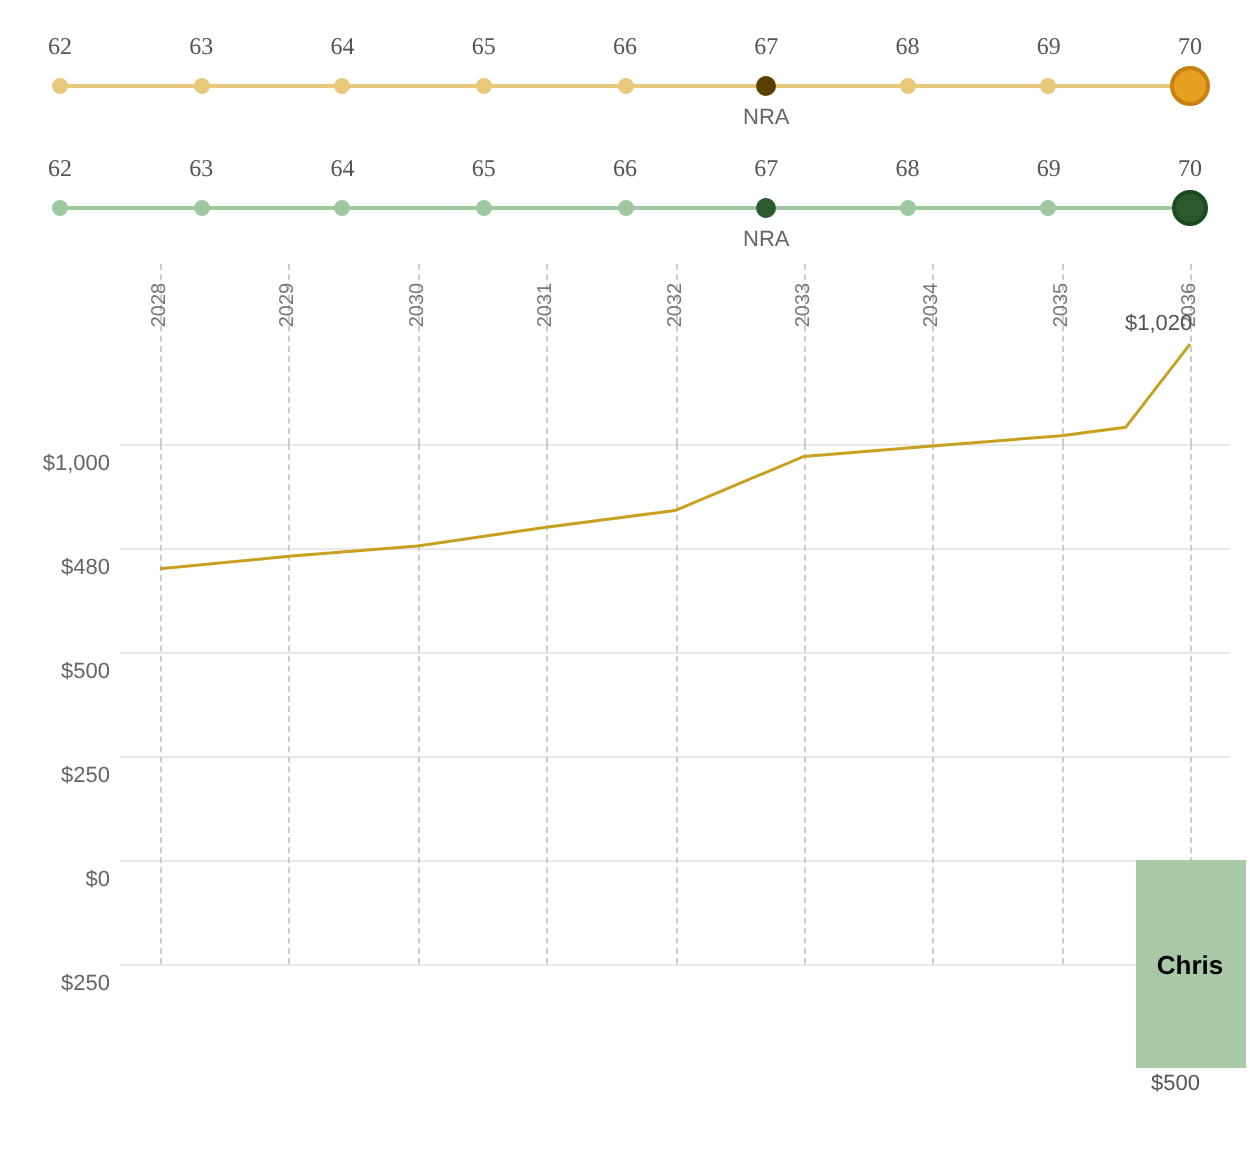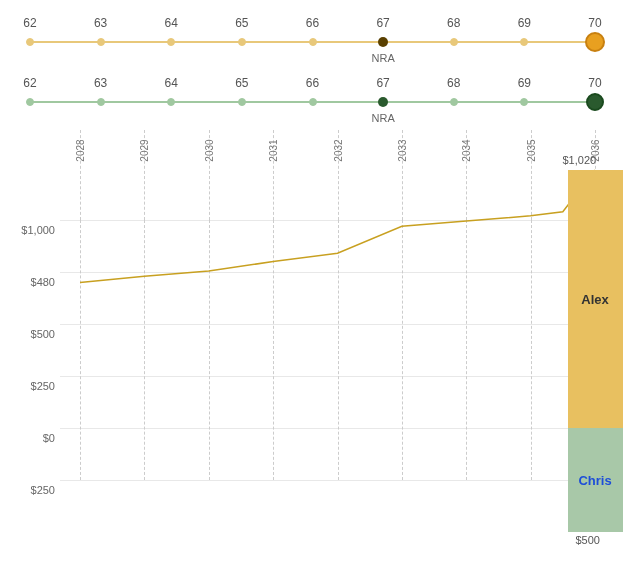--- a/index.html
+++ b/index.html
@@ -23,20 +23,21 @@
     }
     .name-alex { color: #e8a020; font-weight: bold; }
     .name-chris { color: #4a7c4e; font-weight: bold; }
     .slider-ages {
       display: flex;
       justify-content: space-between;
       padding: 0 0px;
       margin-bottom: 2px;
       font-size: 12px;
       color: #555;
+      font-family: Liberation Serif, serif;
     }
     .age-label {
       width: 40px;
       text-align: center;
     }
     .track-container {
       position: relative;
       height: 20px;
       margin: 0 0px;
     }
@@ -265,19 +266,18 @@
         <div style="position: absolute; left: 148.75px; top: 0px; bottom: 0px; width: 1px; border-left: 1px dashed rgb(204, 204, 204);"></div>
         <div style="position: absolute; left: 213.125px; top: 0px; bottom: 0px; width: 1px; border-left: 1px dashed rgb(204, 204, 204);"></div>
         <div style="position: absolute; left: 277.5px; top: 0px; bottom: 0px; width: 1px; border-left: 1px dashed rgb(204, 204, 204);"></div>
         <div style="position: absolute; left: 341.875px; top: 0px; bottom: 0px; width: 1px; border-left: 1px dashed rgb(204, 204, 204);"></div>
         <div style="position: absolute; left: 406.25px; top: 0px; bottom: 0px; width: 1px; border-left: 1px dashed rgb(204, 204, 204);"></div>
         <div style="position: absolute; left: 470.625px; top: 0px; bottom: 0px; width: 1px; border-left: 1px dashed rgb(204, 204, 204);"></div>
         <div style="position: absolute; left: 535px; top: 0px; bottom: 0px; width: 1px; border-left: 1px dashed rgb(204, 204, 204);"></div>
         <svg style="position: absolute; top: 0px; left: 0px; width: 100%; height: 100%; overflow: visible;">
           <path d="M 20 62.39999999999998 L 84.375 56.16 L 148.75 50.96000000000001 L 213.125 41.599999999999994 L 277.5 33.28 L 341.875 6.239999999999981 L 406.25 1.039999999999992 L 470.625 -4.159999999999997 L 502.8125 -8.319999999999993 L 535 -49.920000000000016" stroke="#c8a020" stroke-width="1.5" fill="none"></path>
         </svg>
-        <div style="position: absolute; left: 507.5px; top: -49.92px; width: 55px; height: 257.92px; background: rgb(232, 192, 96); display: flex; align-items: center; justify-content: center; font-weight: bold; font-size: 13px; color: rgb(51, 51, 51);">Alex</div>
-        <div style="position: absolute; left: 507.5px; top: 208px; width: 55px; height: 104px; background: rgb(168, 200, 168); display: flex; align-items: center; justify-content: center; font-weight: bold; font-size: 13px; color: #1d4ed8;">Chris</div>
+        <div style="position: absolute; left: 507.5px; top: 208px; width: 55px; height: 104px; background: rgb(168, 200, 168); display: flex; align-items: center; justify-content: center; font-weight: bold; font-size: 13px; color: #000000;">Chris</div>
         <div style="position: absolute; left: 502.5px; top: -65.92px; font-size: 11px; color: rgb(85, 85, 85); white-space: nowrap;">$1,020</div>
         <div style="position: absolute; left: 515.5px; top: 314px; font-size: 11px; color: rgb(85, 85, 85);">$500</div>
       </div>
   </div>
 </div>
 
 </body></html>

